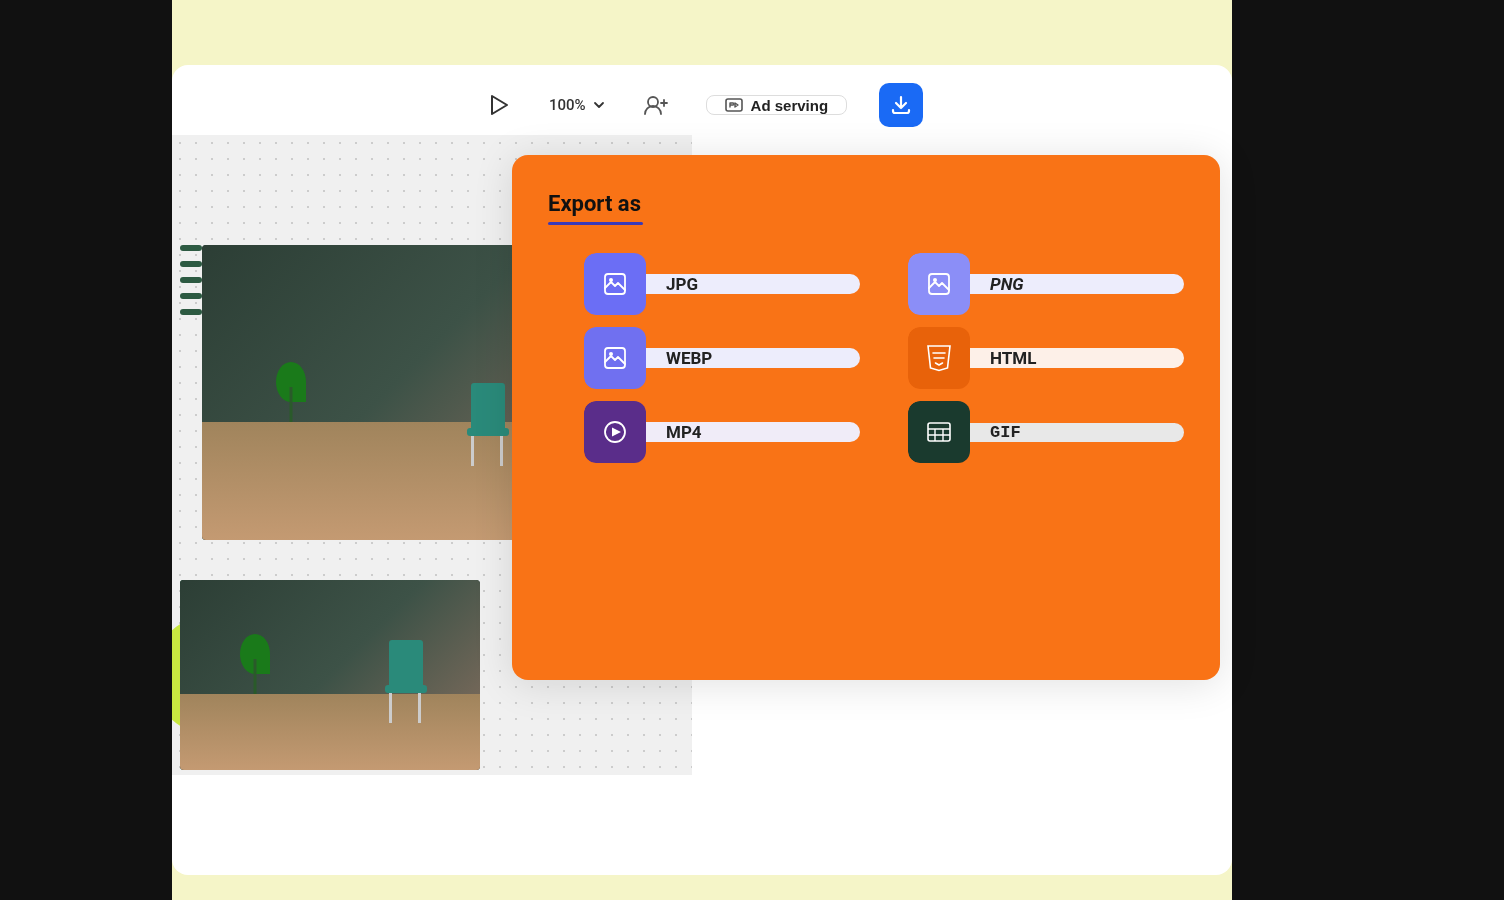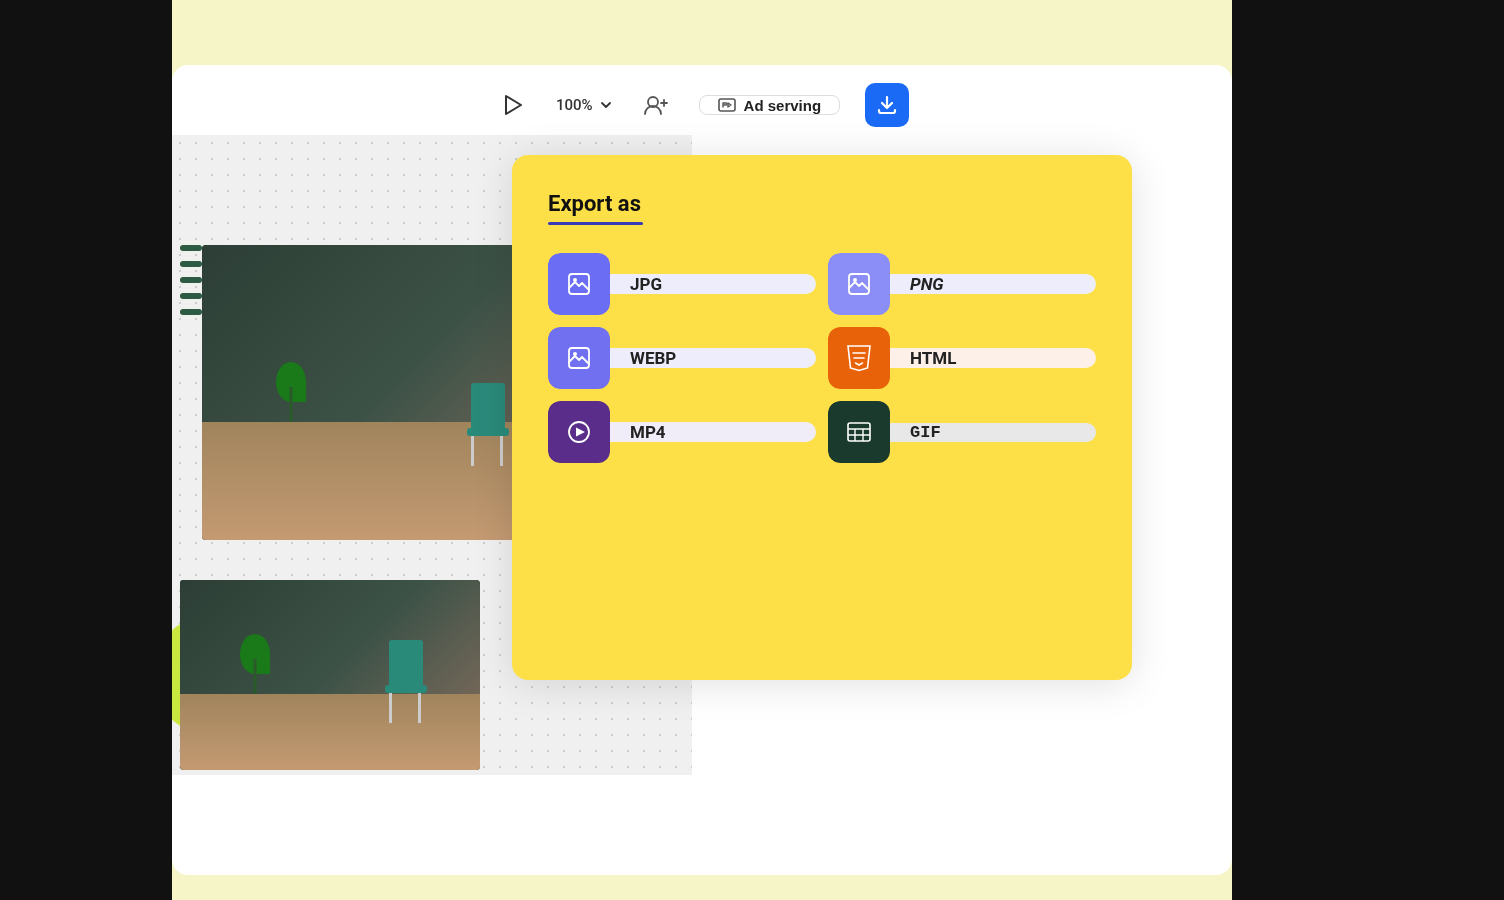--- a/index.html
+++ b/index.html
@@ -42,21 +42,21 @@
     
     .toolbar {
       position: absolute;
       top: 75px;
       left: 172px;
       width: 1060px;
       height: 60px;
       display: flex;
       align-items: center;
       justify-content: center;
-      gap: 25px;
+      gap: 32px;
       z-index: 10;
     }
 
     .toolbar-btn {
       display: flex;
       align-items: center;
       justify-content: center;
       cursor: pointer;
       border: none;
       background: transparent;
@@ -195,23 +195,23 @@
       height: 120px;
       background: #c8e840;
       border-radius: 50%;
     }
 
     
     .export-panel {
       position: absolute;
       top: 155px;
       left: 512px;
-      width: 620px;
+      width: 708px;
       height: 525px;
-      background: #fde047;
+      background: #f97316;
       border-radius: 16px;
       box-shadow: 0 4px 40px rgba(0,0,0,0.12);
       padding: 36px 36px 36px 36px;
       z-index: 20;
     }
 
     .export-title {
       font-size: 22px;
       font-weight: 700;
       color: #111;
@@ -233,20 +233,21 @@
     }
 
     .export-item {
       display: flex;
       align-items: center;
       gap: 0;
       border-radius: 12px;
       overflow: hidden;
       cursor: pointer;
       transition: opacity 0.15s;
+      margin-left: 36px;
     }
 
     .export-icon {
       width: 62px;
       height: 62px;
       display: flex;
       align-items: center;
       justify-content: center;
       flex-shrink: 0;
       border-radius: 12px;

